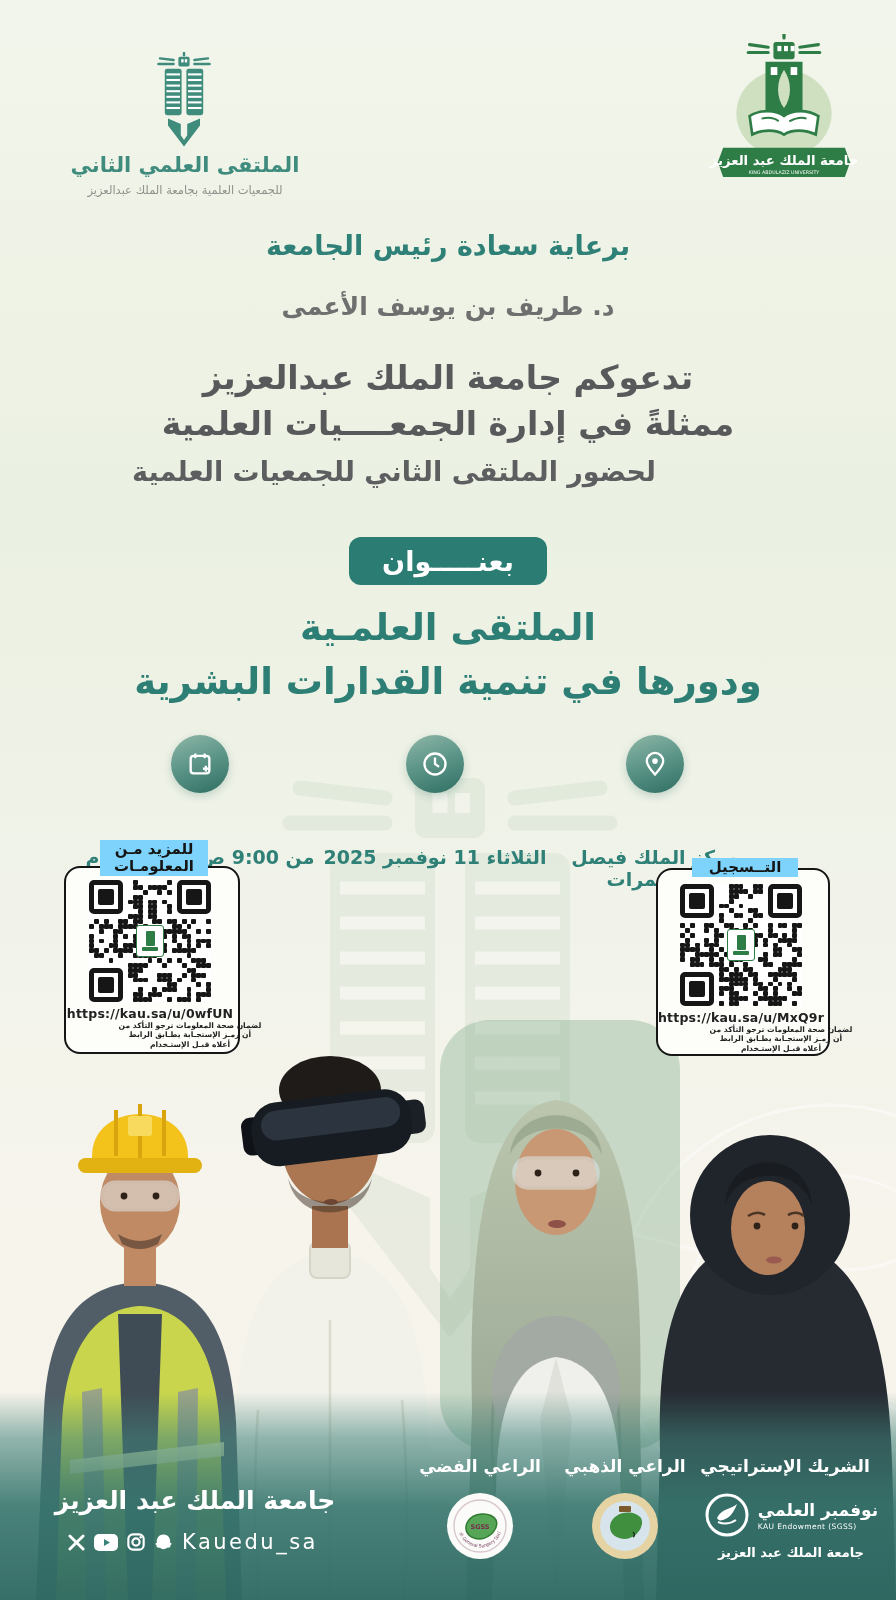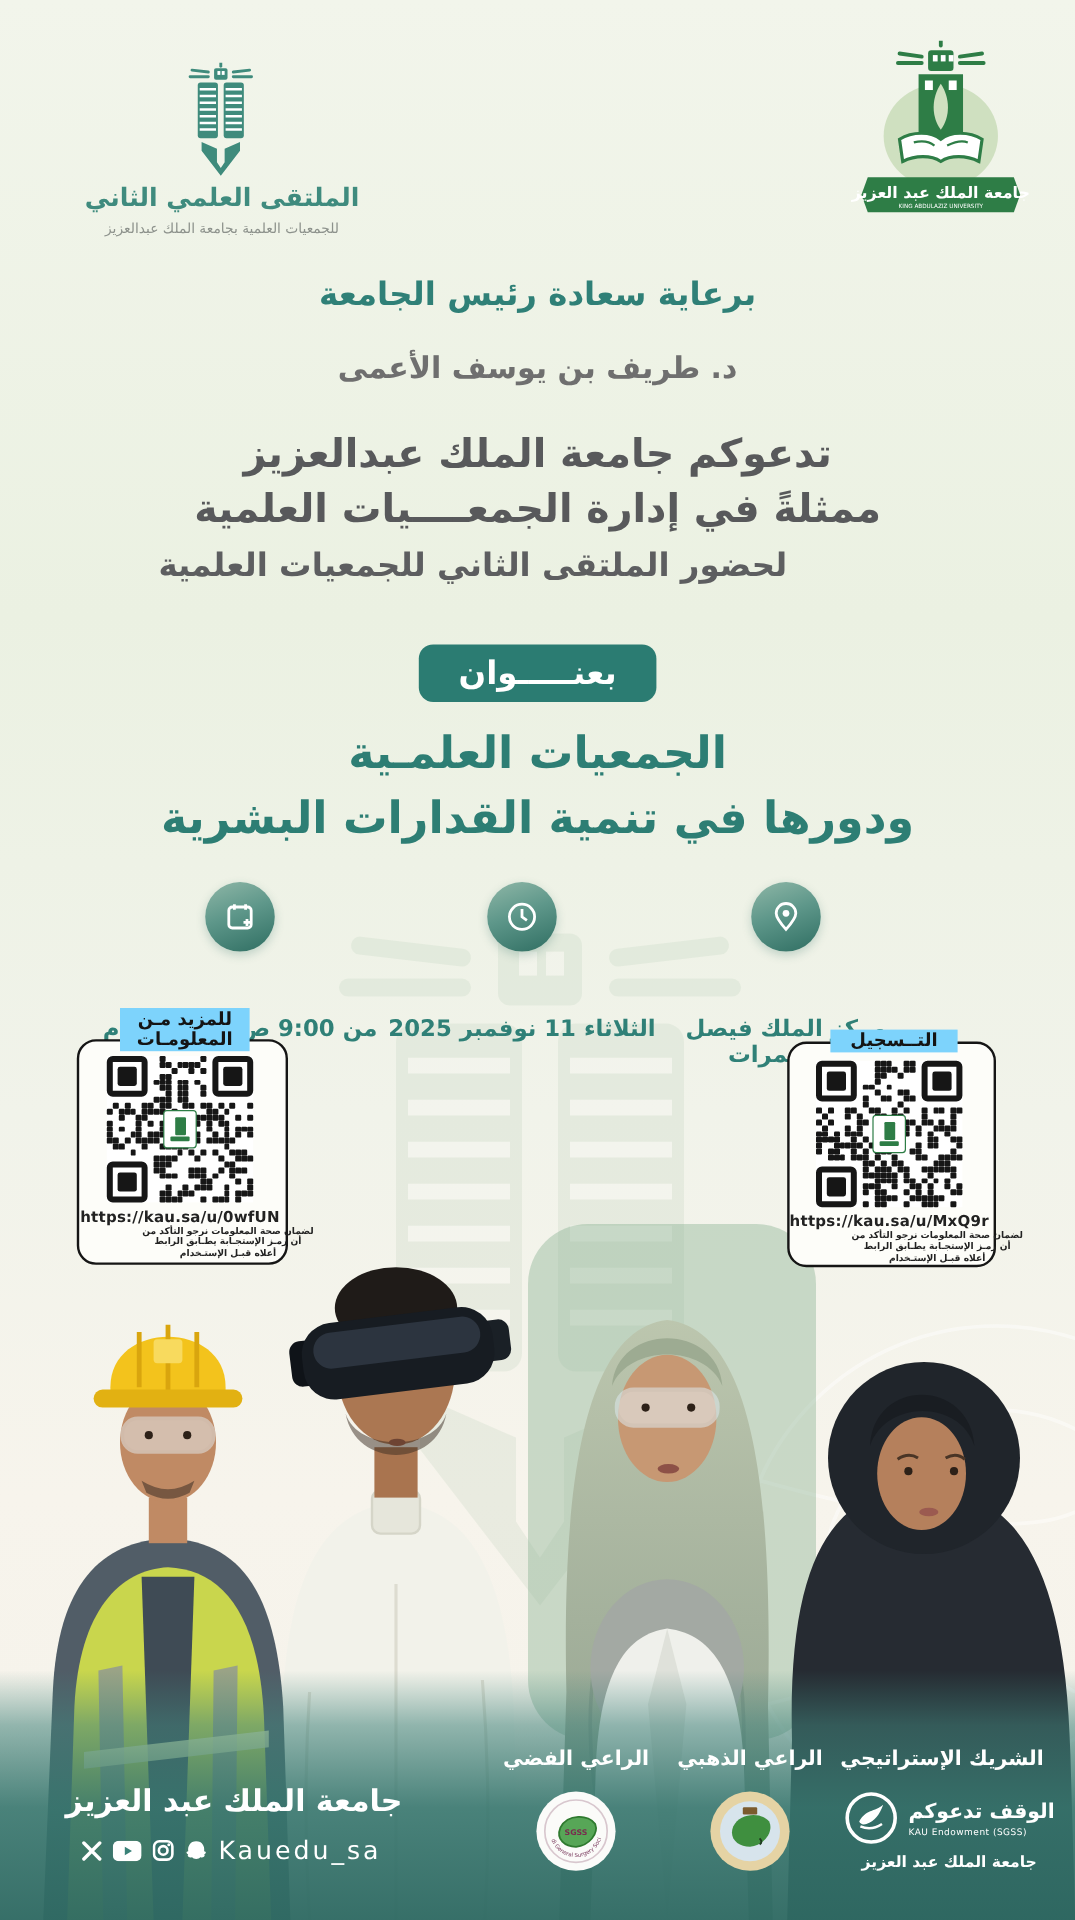--- a/index.html
+++ b/index.html
@@ -174,21 +174,21 @@
 </svg>
 
 <div class="abs ctr rtl patronage-1">برعاية سعادة رئيس الجامعة</div>
 <div class="abs ctr rtl patronage-2">د. طريف بن يوسف الأعمى</div>
 
 <div class="abs ctr rtl inv-1">تدعوكم جامعة الملك عبدالعزيز</div>
 <div class="abs ctr rtl inv-2">ممثلةً في إدارة الجمعــــيات العلمية</div>
 <div class="abs ctr rtl inv-3">لحضور الملتقى الثاني للجمعيات العلمية</div>
 
 <div id="title-badge" class="abs rtl">بعنـــــوان</div>
-<div class="abs ctr rtl event-title-1">الجمعيات العلمـية</div>
+<div class="abs ctr rtl event-title-1">الملتقى العلمـية</div>
 <div class="abs ctr rtl event-title-2">ودورها في تنمية القدارات البشرية</div>
 
 <div id="detail-location-circle" class="abs detail-circle">
   <svg width="28" height="28" viewBox="0 0 24 24" fill="none" stroke="#fff" stroke-width="2">
       <path d="M12 21 C7 15.5 5 12.5 5 9.5 a7 7 0 0 1 14 0 C19 12.5 17 15.5 12 21 Z"></path>
       <circle cx="12" cy="9.5" r="2.4" fill="#fff" stroke="none"></circle>
     </svg>
 </div>
 <div id="detail-date-circle" class="abs detail-circle">
   <svg width="28" height="28" viewBox="0 0 24 24" fill="none" stroke="#fff" stroke-width="2">
@@ -1590,21 +1590,21 @@
 <div id="spon-silver-head" class="abs ctr rtl spon-head">الراعي الفضي</div>
 
 <div id="waqf-logo" class="abs">
   <div id="waqf-row">
     <svg width="46" height="46" viewBox="0 0 46 46">
       <circle cx="23" cy="23" r="20" fill="none" stroke="#fff" stroke-width="3"></circle>
       <path d="M13 26 C18 16 26 18 33 12 C30 20 26 26 19 28 C16 29 14 28 13 26 Z" fill="#fff"></path>
       <path d="M14 30 q9 4 18 -2" stroke="#fff" stroke-width="2" fill="none"></path>
     </svg>
     <div>
-      <div id="waqf-callig" class="rtl">الوقف تدعوكم</div>
+      <div id="waqf-callig" class="rtl">نوفمبر العلمي</div>
       <div id="waqf-en">KAU Endowment (SGSS)</div>
     </div>
   </div>
   <div id="waqf-univ" class="rtl">جامعة الملك عبد العزيز</div>
 </div>
 
 <svg id="gold-seal" class="abs seal" viewBox="0 0 68 68">
   <circle cx="34" cy="34" r="33" fill="#e5d3a4"></circle>
   <circle cx="34" cy="34" r="25" fill="#d7e4ec"></circle>
   <path d="M20 30 C26 18 44 18 50 26 C54 34 46 46 34 47 C24 47 16 40 20 30 Z" fill="#3f8f3f"></path>

